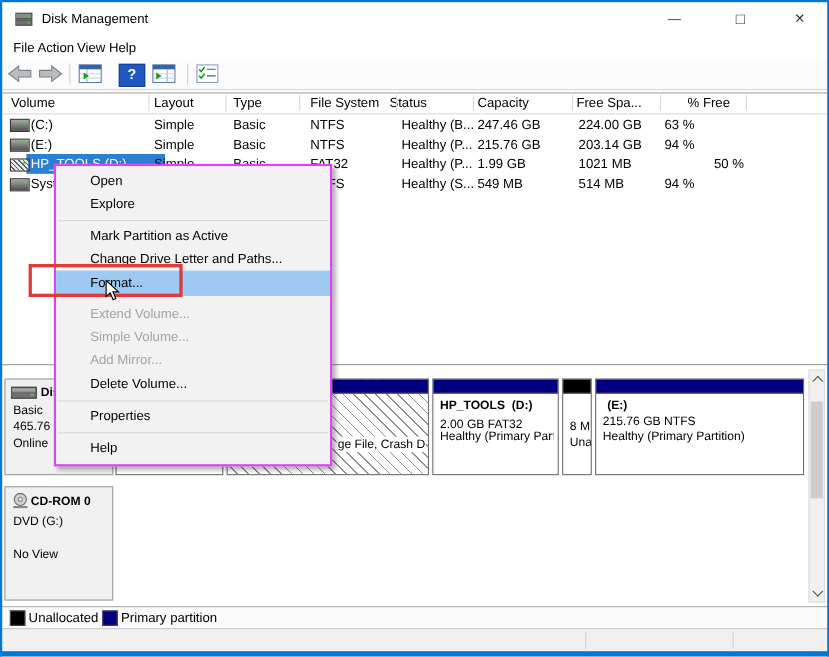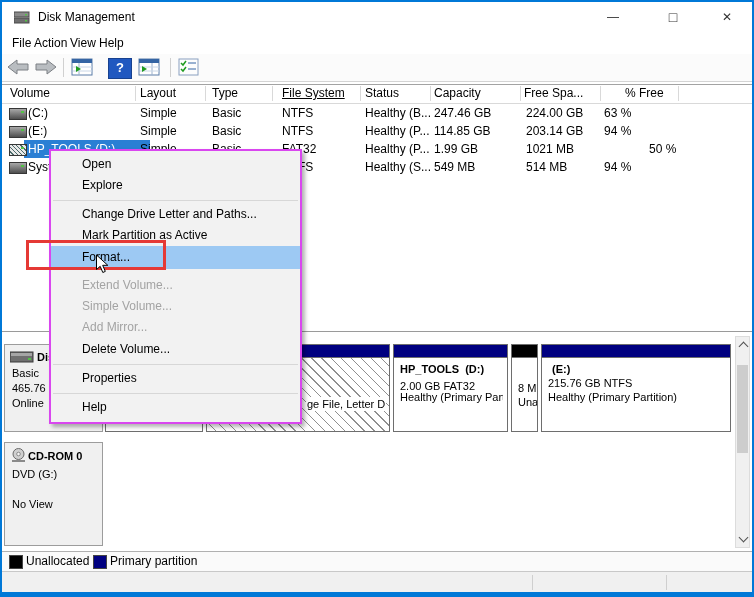--- a/index.html
+++ b/index.html
@@ -140,22 +140,22 @@
           <polyline points="3,11 5,13 8,9" fill="none" stroke="#1f9b1f" stroke-width="1.5"></polyline>
           <line x1="10" y1="11" x2="18" y2="11" stroke="#3565a4"></line>
         </svg>
     </span>
   </div>
 
   <div class="abs" id="listheader">
     <span class="abs hcell" style="left:8px;">Volume</span>
     <span class="abs hcell" style="left:138px;">Layout</span>
     <span class="abs hcell" style="left:210px;">Type</span>
-    <span class="abs hcell" style="left:280px;text-decoration:underline;">File System</span>
-    <span class="abs hcell" style="left:363px;">Status</span>
+    <span class="abs hcell" style="left:280px;">File System</span>
+    <span class="abs hcell" style="left:352px;">Status</span>
     <span class="abs hcell" style="left:432px;">Capacity</span>
     <span class="abs hcell" style="left:522px;">Free Spa...</span>
     <span class="abs hcell" style="left:623px;">% Free</span>
     <span class="abs hdiv" style="left:133px;"></span>
     <span class="abs hdiv" style="left:203px;"></span>
     <span class="abs hdiv" style="left:270px;"></span>
     <span class="abs hdiv" style="left:358px;"></span>
     <span class="abs hdiv" style="left:428px;"></span>
     <span class="abs hdiv" style="left:518px;"></span>
     <span class="abs hdiv" style="left:598px;"></span>
@@ -173,21 +173,21 @@
     <span class="cell" style="left:524px;">224.00 GB</span>
     <span class="cell" style="left:602px;">63 %</span>
   </div>
   <div class="abs lrow" style="top:122px;">
     <span class="hdd-icon"></span>
     <span class="cell" style="left:26px;">(E:)</span>
     <span class="cell" style="left:138px;">Simple</span>
     <span class="cell" style="left:210px;">Basic</span>
     <span class="cell" style="left:280px;">NTFS</span>
     <span class="cell" style="left:363px;">Healthy (P...</span>
-    <span class="cell" style="left:432px;">114.85 GB</span>
+    <span class="cell" style="left:432px;">215.76 GB</span>
     <span class="cell" style="left:524px;">203.14 GB</span>
     <span class="cell" style="left:602px;">94 %</span>
   </div>
   <div class="abs sel-bar"></div>
   <div class="abs lrow" style="top:140px;">
     <span class="hdd-icon hdd-hatch"></span>
     <span class="cell sel-text" style="left:26px;">HP_TOOLS (D:)</span>
     <span class="cell" style="left:138px;">Simple</span>
     <span class="cell" style="left:210px;">Basic</span>
     <span class="cell" style="left:280px;">FAT32</span>
@@ -223,21 +223,21 @@
     <span class="panel-line" style="top:37px;">465.76 GB</span>
     <span class="panel-line" style="top:52px;">Online</span>
   </div>
 
   <div class="abs block" style="left:105px;top:344px;width:98px;height:88px;">
     <span class="pbar pbar-primary"></span>
   </div>
 
   <div class="abs block hatch-bg" style="left:206px;top:344px;width:184px;height:88px;">
     <span class="pbar pbar-primary"></span>
-    <span class="blk-text" style="left:99px;top:52px;background:#fff;padding:0 1px;">ge File, Letter D</span>
+    <span class="blk-text" style="left:99px;top:52px;background:#fff;padding:0 1px;">ge File, Crash D</span>
   </div>
 
   <div class="abs block" style="left:393px;top:344px;width:115px;height:88px;">
     <span class="pbar pbar-primary"></span>
     <span class="blk-text bold" style="width:103px;">HP_TOOLS  (D:)</span>
     <span class="blk-text" style="top:34px;width:103px;">2.00 GB FAT32</span>
     <span class="blk-text" style="top:45px;width:103px;">Healthy (Primary Partition)</span>
   </div>
 
   <div class="abs block" style="left:511px;top:344px;width:27px;height:88px;">
@@ -281,22 +281,22 @@
 
   <div class="abs" id="statusbar">
     <span class="sdiv" style="left:530px;"></span>
     <span class="sdiv" style="left:664px;"></span>
   </div>
 
   <div class="abs" id="ctxmenu">
     <div class="mi mi-21">Open</div>
     <div class="mi mi-21">Explore</div>
     <div class="msep"></div>
+    <div class="mi mi-21">Mark Partition as Active</div>
     <div class="mi mi-21">Change Drive Letter and Paths...</div>
-    <div class="mi mi-21">Mark Partition as Active</div>
     <div class="mi mi-hl">Format...</div>
     <div class="mspacer"></div>
     <div class="mi mi-21 mi-dis">Extend Volume...</div>
     <div class="mi mi-21 mi-dis">Simple Volume...</div>
     <div class="mi mi-21 mi-dis">Add Mirror...</div>
     <div class="mi mi-22">Delete Volume...</div>
     <div class="msep"></div>
     <div class="mi mi-21">Properties</div>
     <div class="msep"></div>
     <div class="mi mi-21">Help</div>

